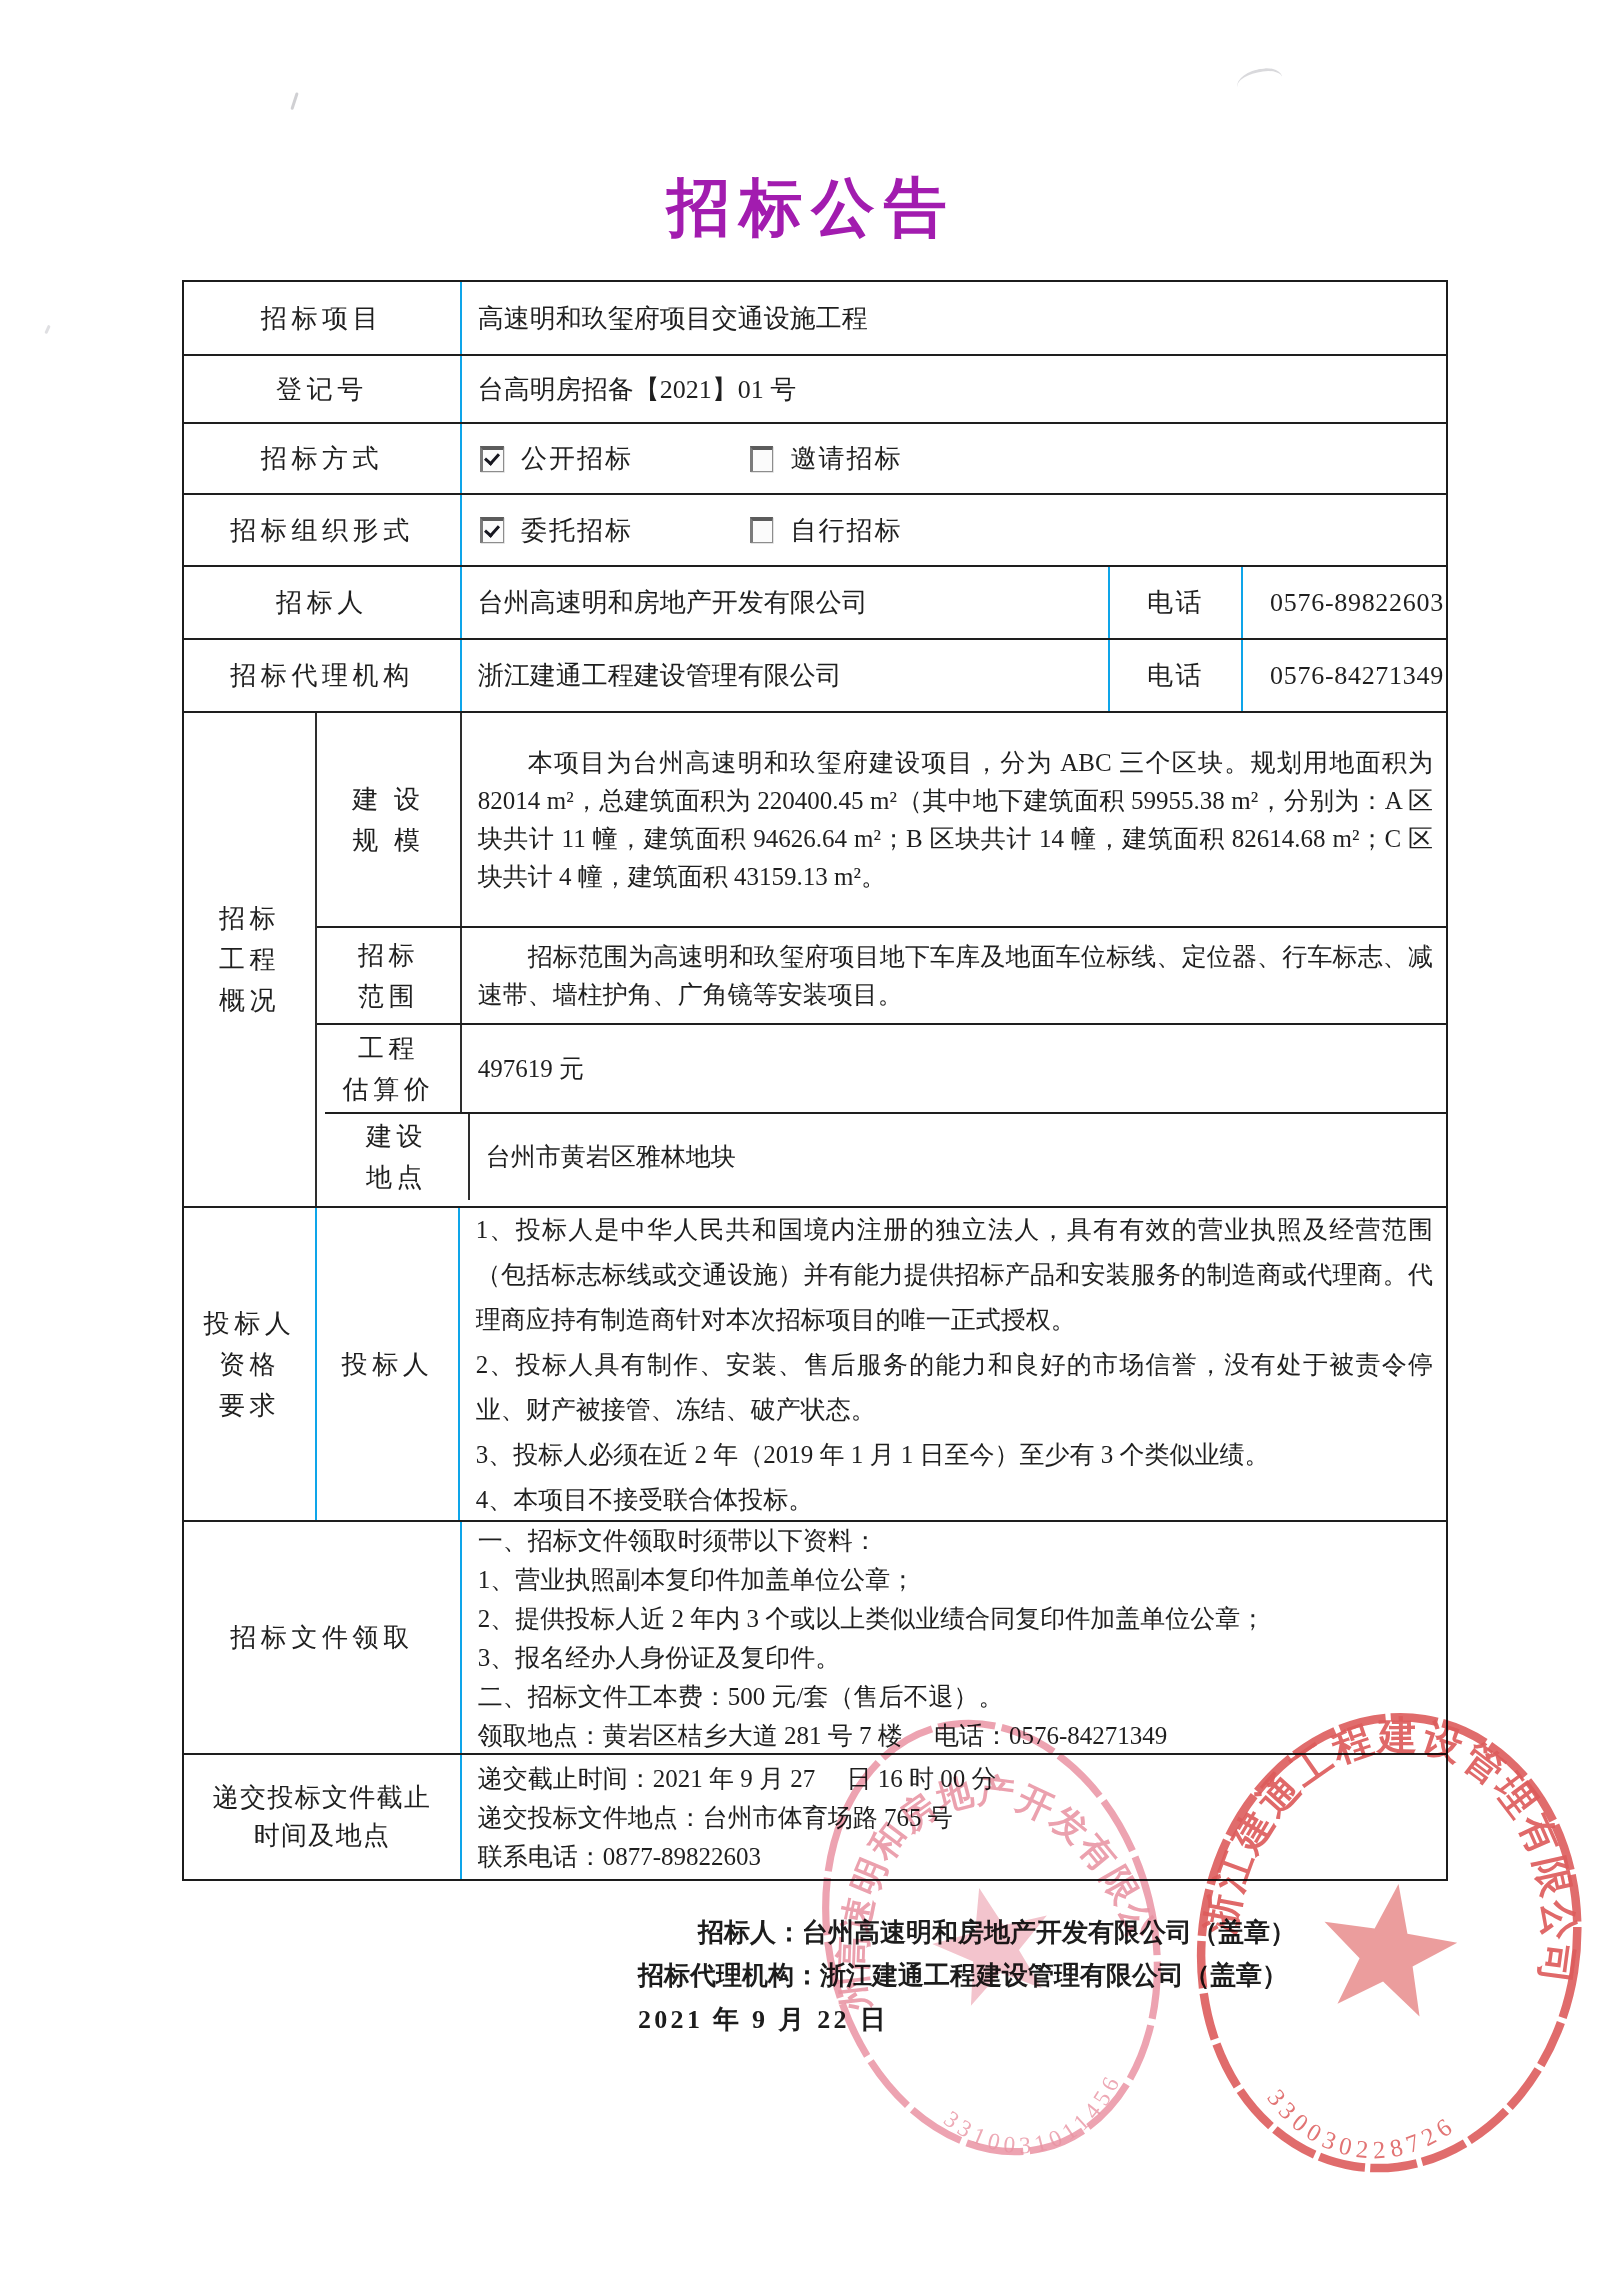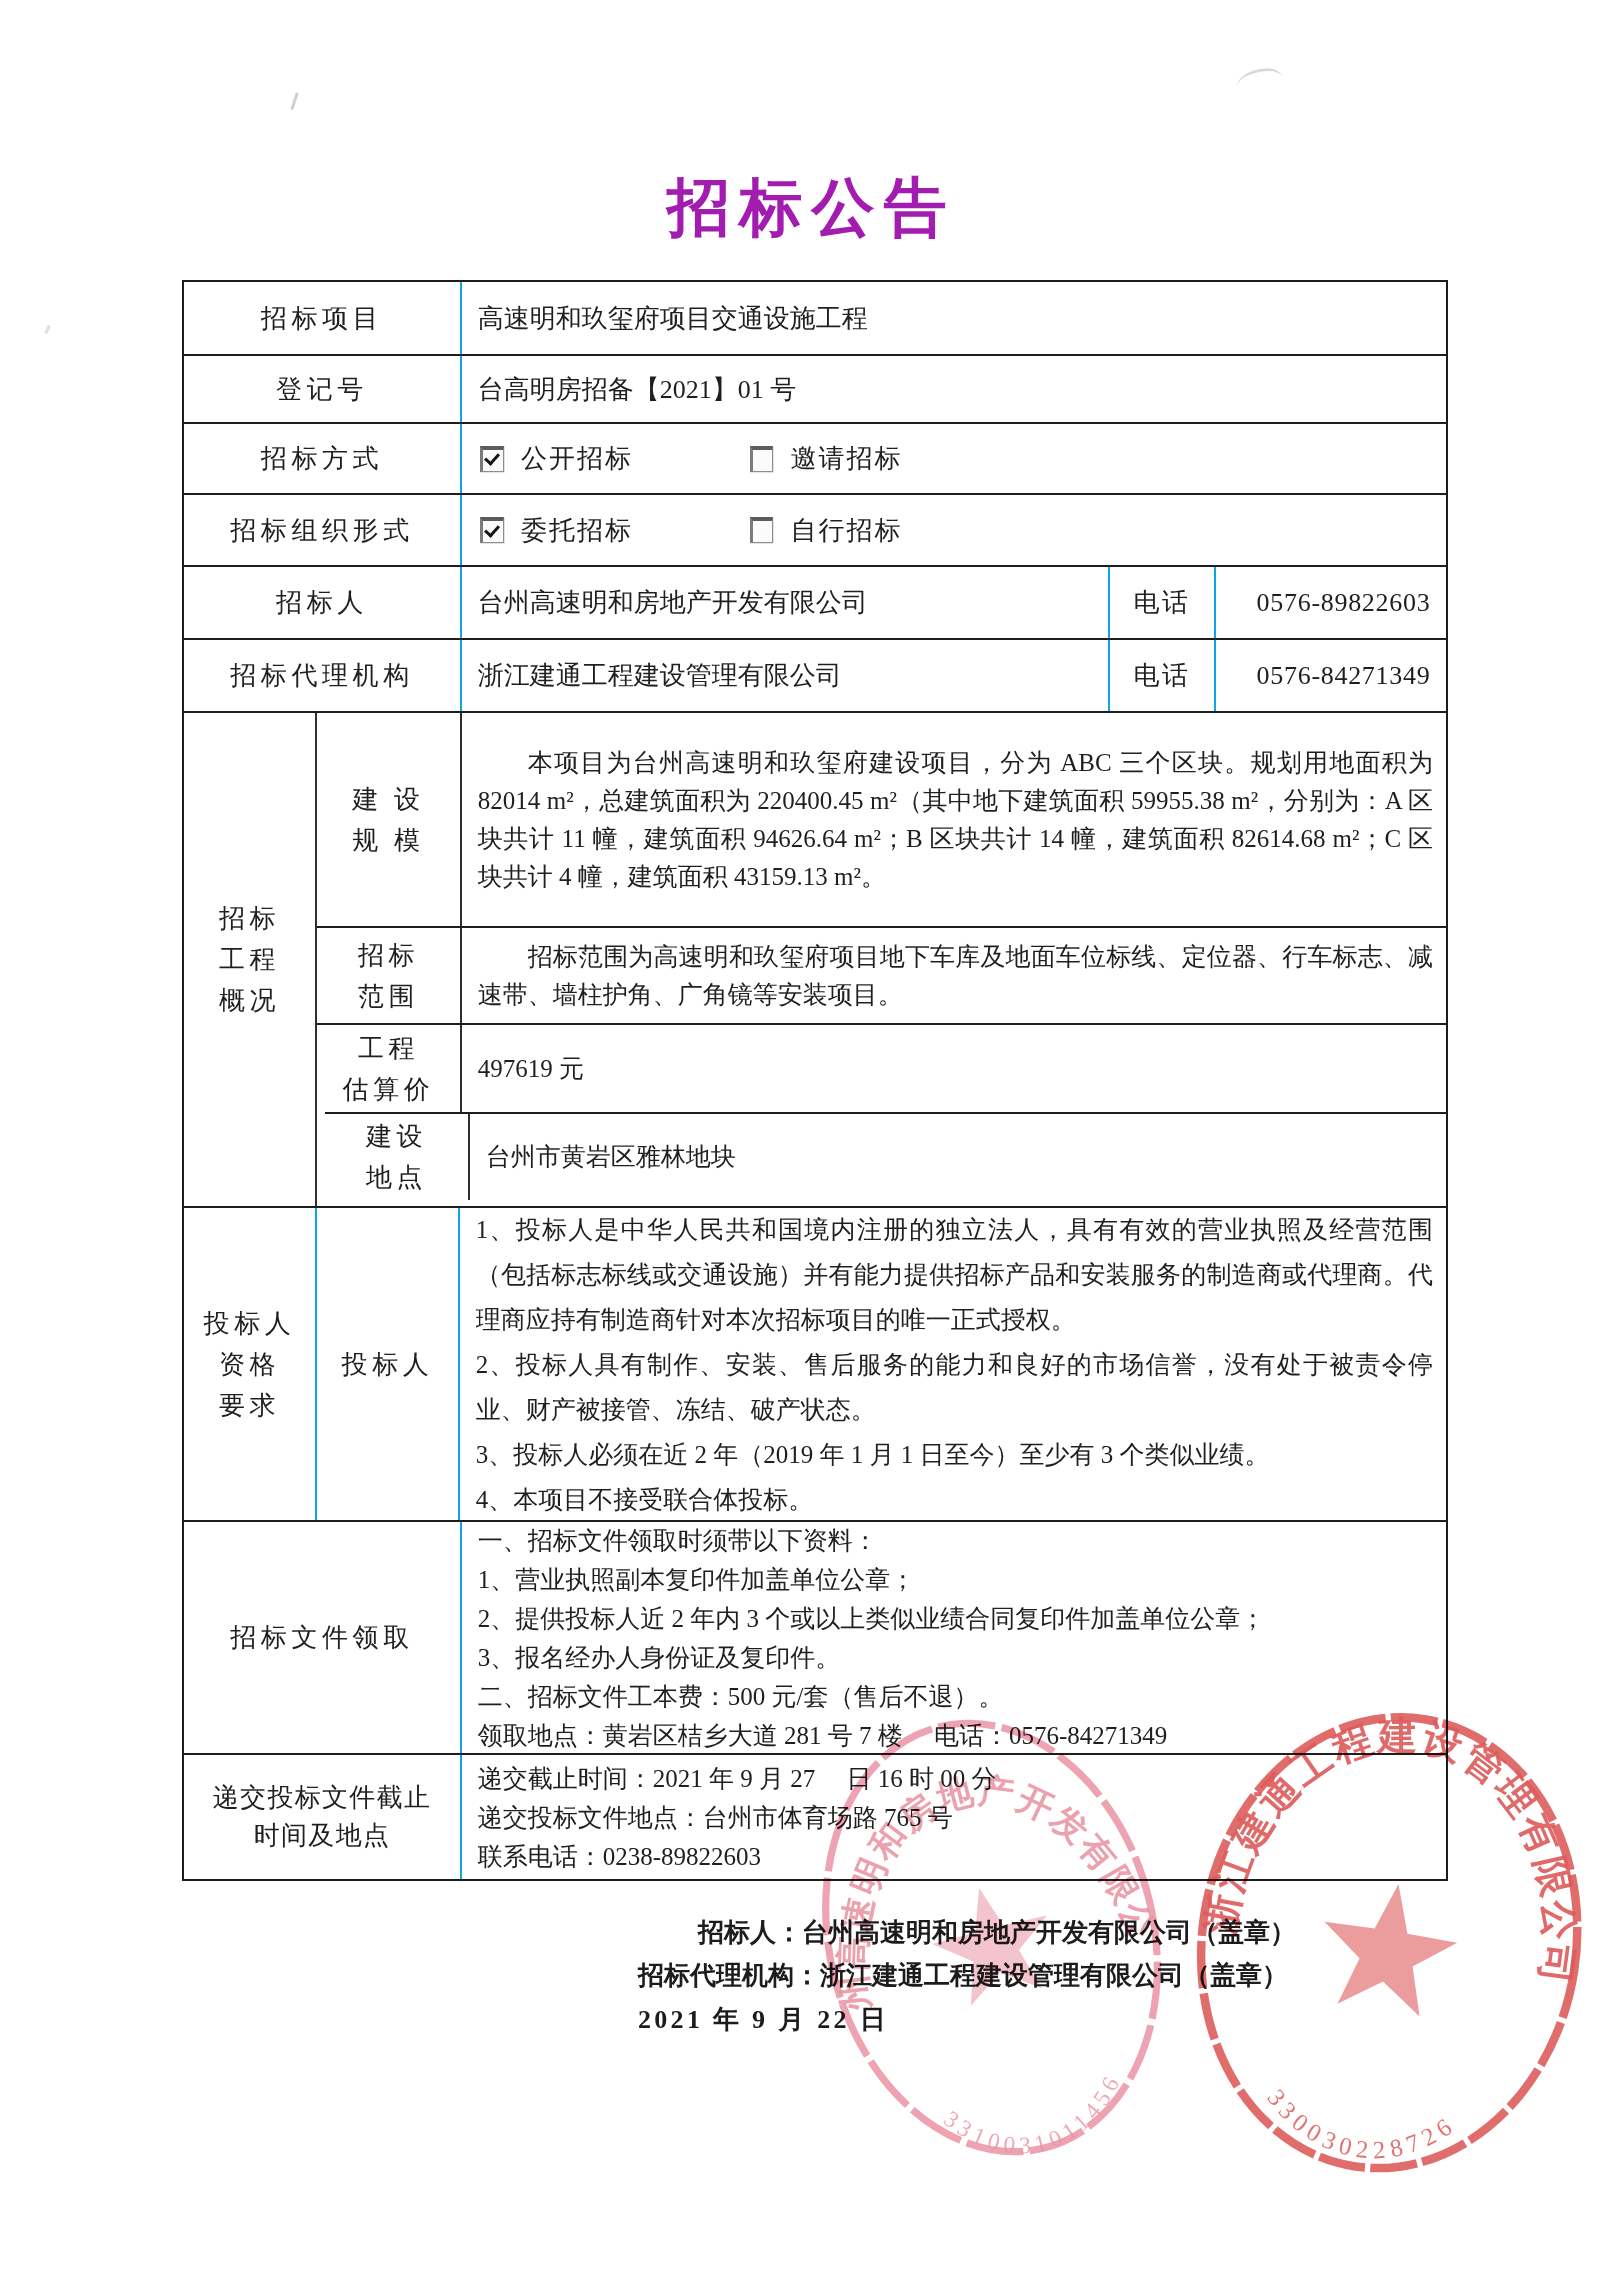--- a/index.html
+++ b/index.html
@@ -24,21 +24,21 @@
   .tr > .td:first-child{border-left:none;}
   .lbl{
     display:flex;flex-direction:column;align-items:center;justify-content:center;
     font-size:26px;letter-spacing:4.6px;text-align:center;line-height:41px;
   }
   .lblAB{width:276px;}
   .colA{width:131px;}
   .colB{width:143px;}
   .val{display:flex;align-items:center;padding:0 11.8px 0 15.7px;font-size:26px;}
   .valCompany{width:648px;}
-  .telLbl{width:106px;display:flex;align-items:center;justify-content:center;font-size:26px;letter-spacing:2.6px;}
+  .telLbl{width:133px;display:flex;align-items:center;justify-content:center;font-size:26px;letter-spacing:2.6px;}
   .telVal{flex:1;display:flex;align-items:center;justify-content:center;font-size:26px;letter-spacing:0.7px;padding-left:25px;}
   .content{flex:1;display:flex;flex-direction:column;justify-content:center;padding:0 13px 0 15.7px;}
   .para{font-size:25px;line-height:38px;text-align:justify;margin:0;}
   .indent{text-indent:2em;}
   .qwrap{flex:1;display:flex;flex-direction:column;justify-content:center;padding:0 13px 0 15.7px;}
   .qwrap p{font-size:25px;line-height:45px;text-align:justify;margin:0;}
   .lines{flex:1;display:flex;flex-direction:column;justify-content:center;padding:0 13px 0 15.7px;}
   .lines div{font-size:25px;line-height:39px;}
   .ovRight{flex:1;display:flex;flex-direction:column;border-left:2px solid #2e2e2e;}
   .sub{display:flex;border-top:2.6px solid #1e1e1e;box-sizing:border-box;}
@@ -212,21 +212,21 @@
     </div>
 
     <div class="tr" style="height:126px;">
       <div class="td lbl lblAB" style="line-height:38px;letter-spacing:1.3px;">
         <div>递交投标文件截止</div>
         <div>时间及地点</div>
       </div>
       <div class="td lines">
         <div>递交截止时间：2021 年 9 月 27　 日 16 时 00 分</div>
         <div>递交投标文件地点：台州市体育场路 765 号</div>
-        <div>联系电话：0238-89822603</div>
+        <div>联系电话：0877-89822603</div>
       </div>
     </div>
 
   </div>
 
   <div class="footer">
     <div class="l1">招标人：台州高速明和房地产开发有限公司（盖章）</div>
     <div class="l2">招标代理机构：浙江建通工程建设管理有限公司（盖章）</div>
     <div class="date">2021 年 9 月 22 日</div>
   </div>

